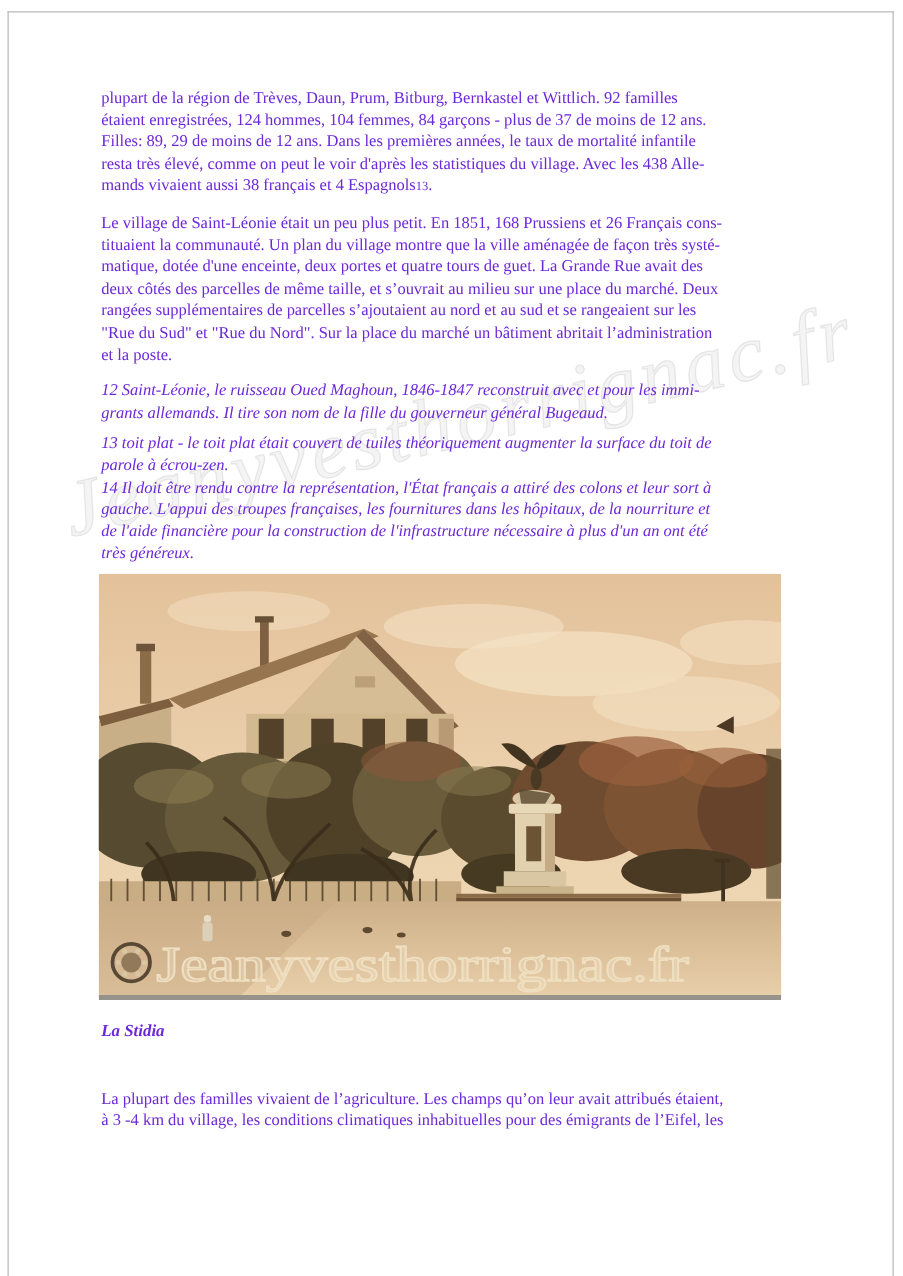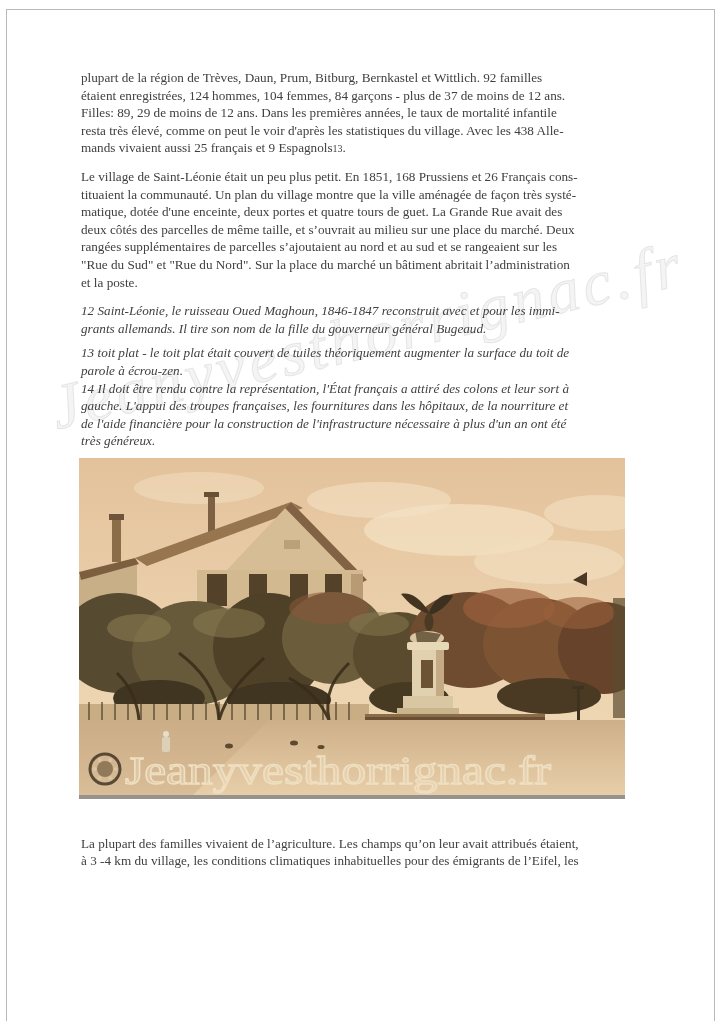--- a/index.html
+++ b/index.html
@@ -18,21 +18,21 @@
     transform:rotate(-13deg);transform-origin:left center;
     font-family:"Liberation Serif", serif;font-style:italic;
     font-size:64px;letter-spacing:4px;white-space:nowrap;
     color:rgba(185,185,185,0.16);
     -webkit-text-stroke:1px rgba(178,178,178,0.28);
     pointer-events:none;user-select:none;z-index:1;
   }
   .content{
     position:relative;z-index:2;
     padding:69px 50px 0 81px;
-    font-size:13.2px;line-height:17.6px;color:#404040;
+    font-size:13.2px;line-height:17.6px;color:#6d28d9;
   }
   .doc-par{white-space:pre-line;margin:0;}
   .p1{margin:0 0 10px 0;}
   .p2{margin:0 0 6px 0;}
   .fnote{font-style:italic;}
   .f12{margin:11px 0 7px 0;}
   .f13,.f14,.f15{margin:0;}
   .fn-ref{font-size:10px;}
   figure.photo{margin:8px 0 0 -2px;padding:0;width:546px;height:341px;}
   .section-heading{
@@ -47,21 +47,21 @@
 <div class="page-frame"></div>
 
 <div class="diagonal-watermark">Jeanyvesthorrignac.fr</div>
 
 <div class="content">
 
   <p class="doc-par p1"><span>plupart de la région de Trèves, Daun, Prum, Bitburg, Bernkastel et Wittlich. 92 familles
 étaient enregistrées, 124 hommes, 104 femmes, 84 garçons - plus de 37 de moins de 12 ans.
 Filles: 89, 29 de moins de 12 ans. Dans les premières années, le taux de mortalité infantile
 resta très élevé, comme on peut le voir d'après les statistiques du village. Avec les 438 Alle-</span>
-<span><span>mands vivaient aussi 25 français et 9 Espagnols</span><span class="fn-ref">13</span><span>.</span></span></p>
+<span><span>mands vivaient aussi 38 français et 4 Espagnols</span><span class="fn-ref">13</span><span>.</span></span></p>
 
   <p class="doc-par p2">Le village de Saint-Léonie était un peu plus petit. En 1851, 168 Prussiens et 26 Français cons-
 tituaient la communauté. Un plan du village montre que la ville aménagée de façon très systé-
 matique, dotée d'une enceinte, deux portes et quatre tours de guet. La Grande Rue avait des
 deux côtés des parcelles de même taille, et s’ouvrait au milieu sur une place du marché. Deux
 rangées supplémentaires de parcelles s’ajoutaient au nord et au sud et se rangeaient sur les
 "Rue du Sud" et "Rue du Nord". Sur la place du marché un bâtiment abritait l’administration
 et la poste.</p>
 
   <p class="doc-par fnote f12">12 Saint-Léonie, le ruisseau Oued Maghoun, 1846-1847 reconstruit avec et pour les immi-
@@ -213,17 +213,18 @@
           <circle cx="31.2" cy="320.1" r="2" fill="#d8c6a4"></circle>
         <circle cx="20.8" cy="320.1" r="2" fill="#d8c6a4"></circle>
           <circle cx="15.5" cy="311" r="2" fill="#d8c6a4"></circle>
         <circle cx="20.8" cy="301.9" r="2" fill="#d8c6a4"></circle>
           <circle cx="31.2" cy="301.9" r="2" fill="#d8c6a4"></circle>
       </g>
       <text x="46" y="326" font-family="'Liberation Serif', serif" font-size="40" fill="rgba(255,246,228,0.22)" stroke="#efe0c2" stroke-width="1.3" textLength="426" lengthAdjust="spacingAndGlyphs">Jeanyvesthorrignac.fr</text>
     </svg>
   </figure>
 
+  <h2 class="section-heading">La Stidia</h2>
 
   <p class="doc-par p3">La plupart des familles vivaient de l’agriculture. Les champs qu’on leur avait attribués étaient,
 à 3 -4 km du village, les conditions climatiques inhabituelles pour des émigrants de l’Eifel, les</p>
 
 </div>
 
 </body></html>

